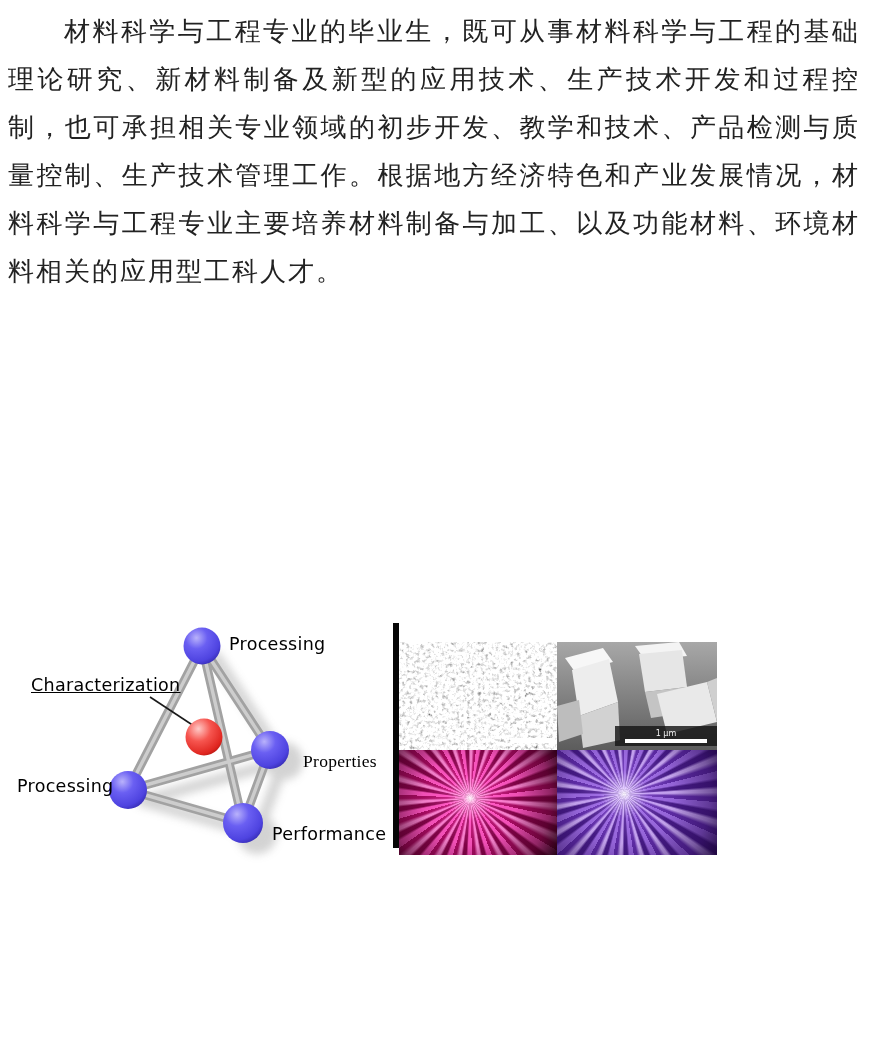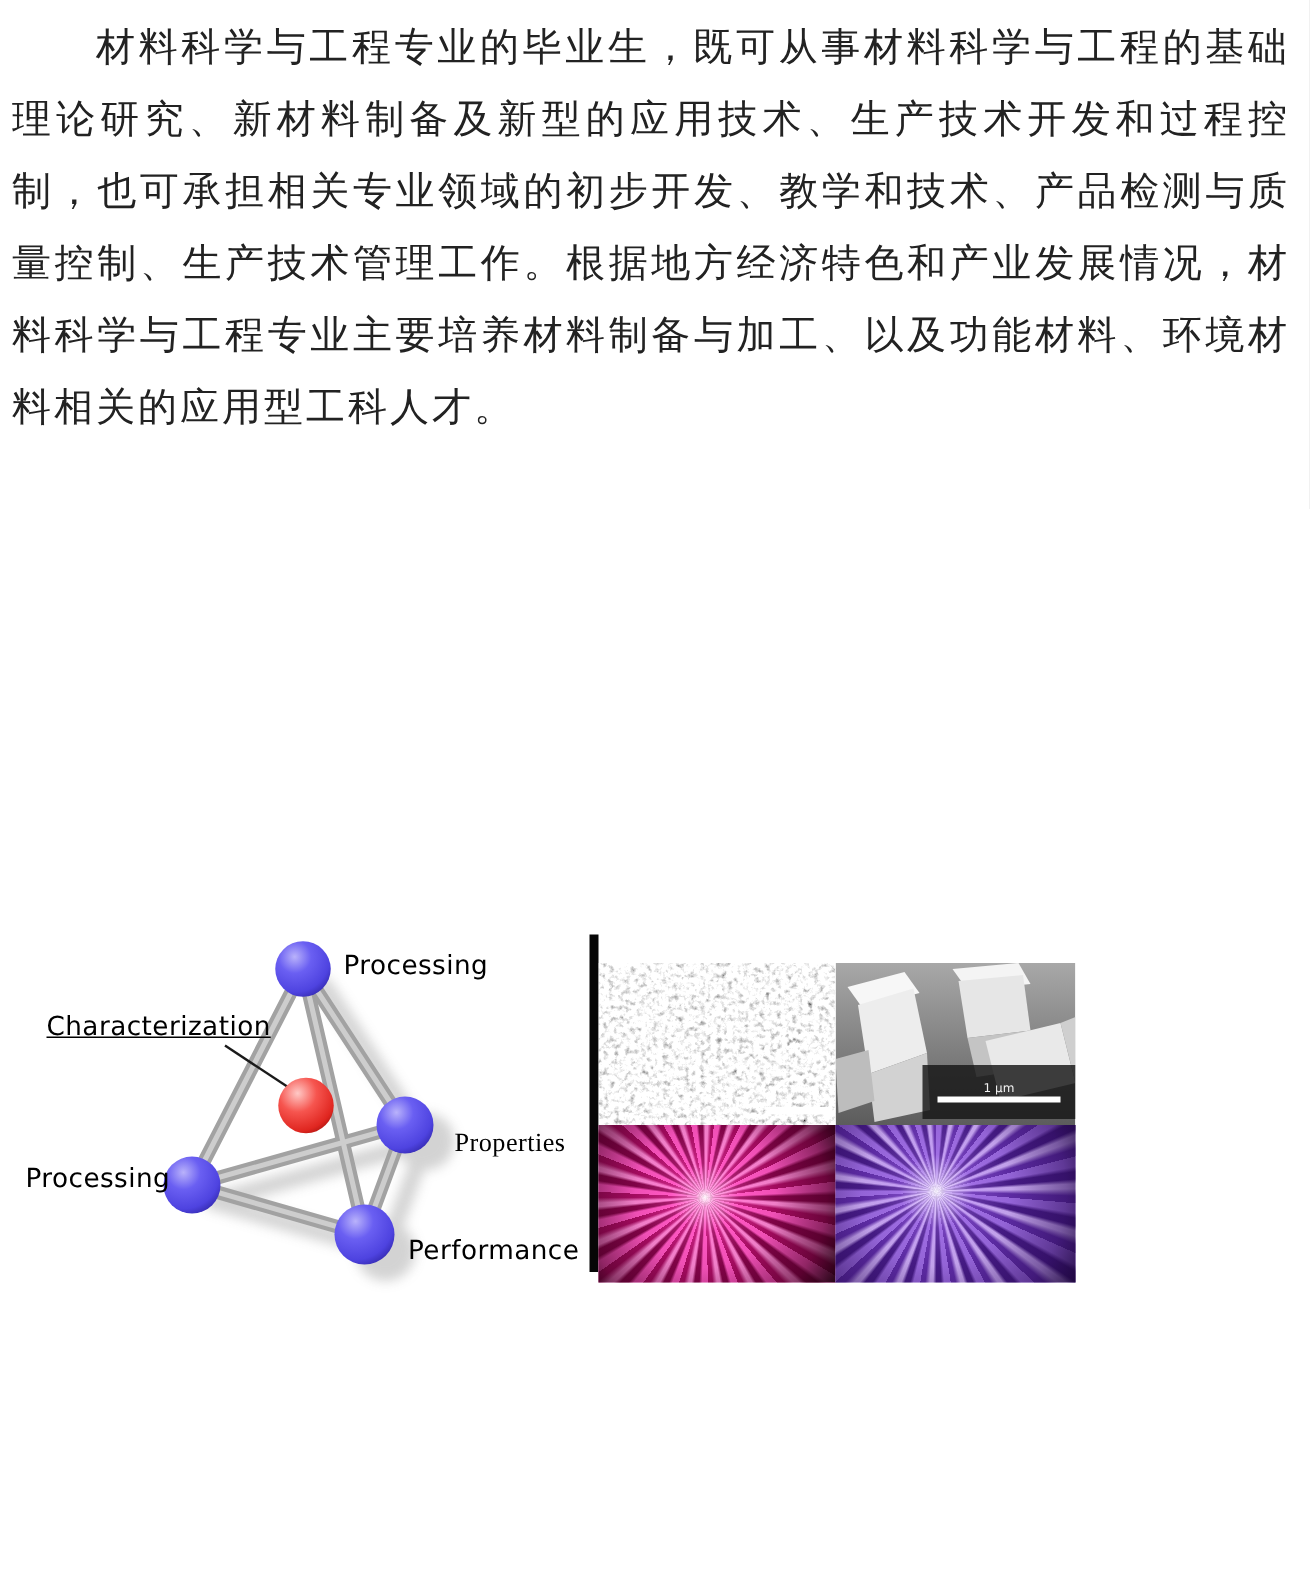--- a/index.html
+++ b/index.html
@@ -35,21 +35,21 @@
   
   .vbar{position:absolute;left:393px;top:623px;width:6px;height:225px;background:#060606;}
   .semgrid{
     position:absolute;left:399px;top:642px;width:318px;height:213px;
     display:grid;grid-template-columns:158px 160px;grid-template-rows:108px 105px;
   }
   .q{position:relative;overflow:hidden;}
   .q svg{position:absolute;left:0;top:0;}
   .sb-tl{position:absolute;right:2px;bottom:7px;width:44px;height:5px;background:#ffffff;}
   .sb-box{
-    position:absolute;right:0;bottom:4px;width:102px;height:36px;
+    position:absolute;right:0;bottom:4px;width:102px;height:20px;
     background:rgba(22,22,22,.82);
     display:flex;flex-direction:column;align-items:center;justify-content:center;gap:1px;
   }
   .sb-box span{
     font-family:"DejaVu Sans","Liberation Sans",sans-serif;
     font-size:8px;line-height:8px;color:#f2f2f2;
   }
   .sb-line{width:82px;height:4px;background:#ffffff;}
   .q-bl{
     background:

